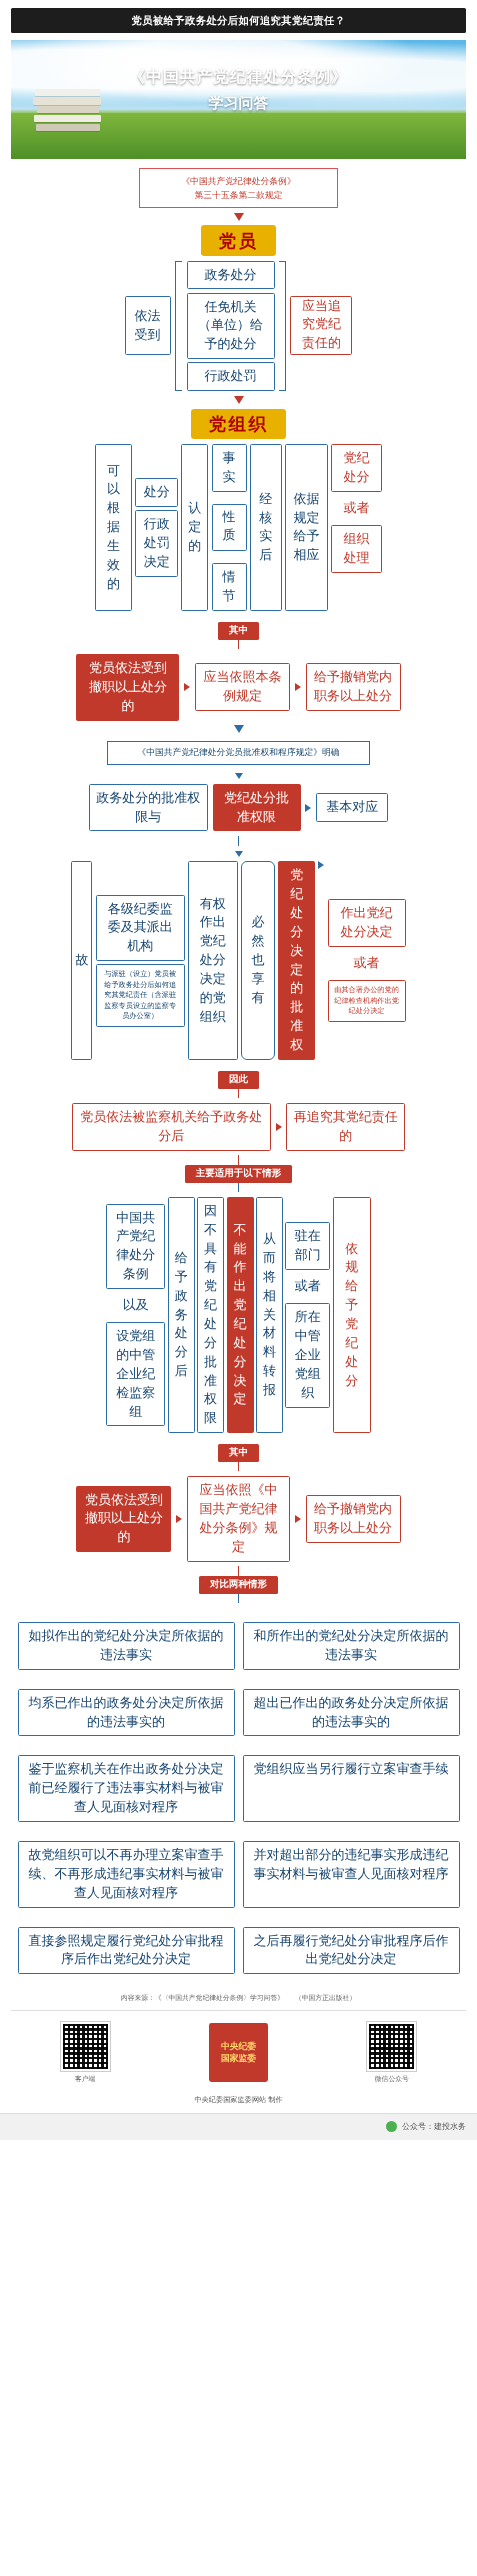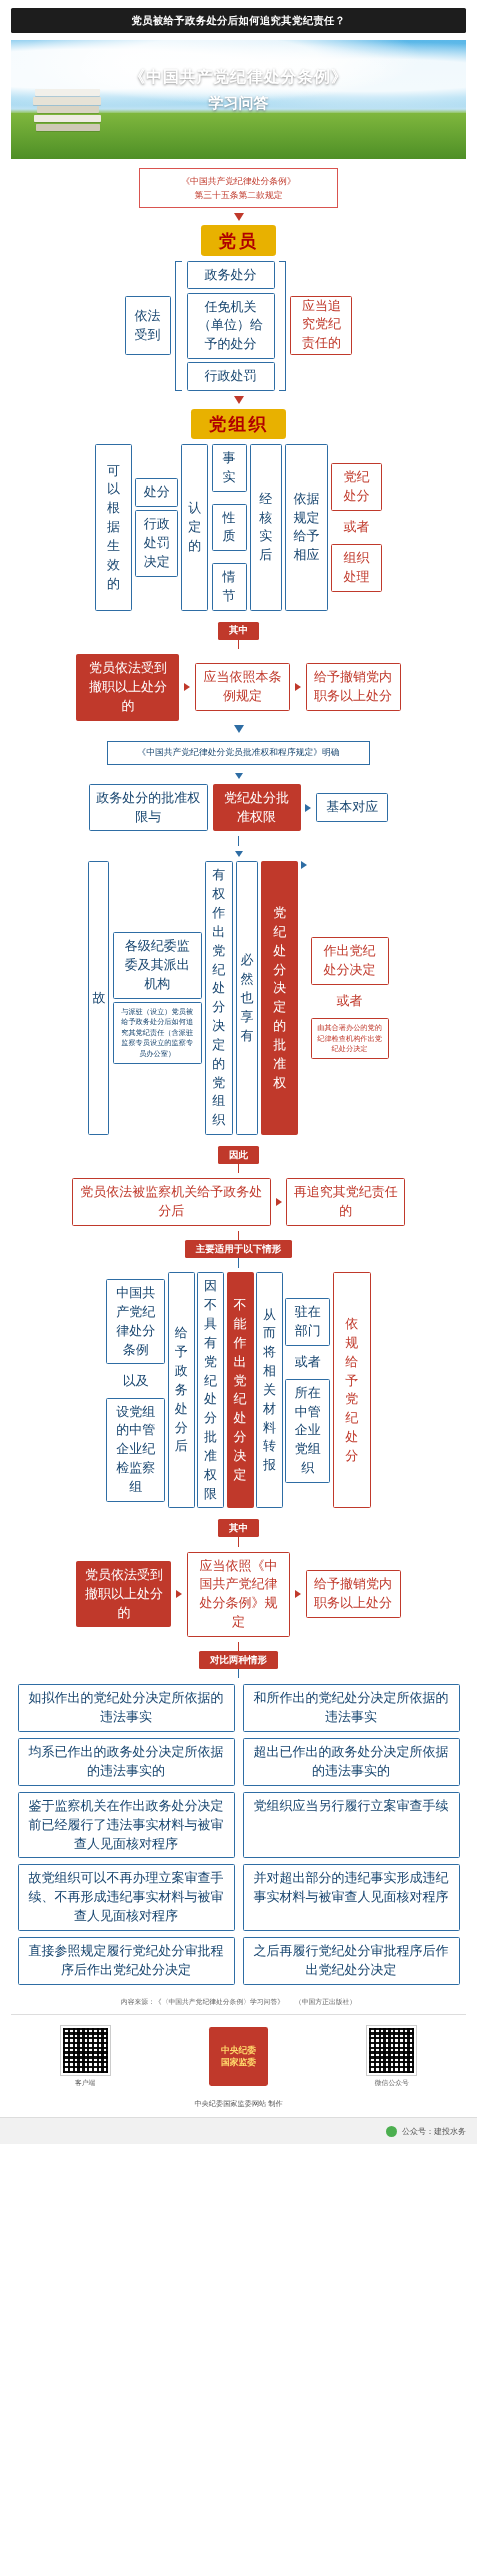--- a/index.html
+++ b/index.html
@@ -148,21 +148,21 @@
   .banner {
     margin:8px auto;
     border:0.8px solid #2e6da4;
     color:#17456f;
     font-size:8.8px;
     text-align:center;
     padding:4.8px 6.4px;
     width:263px;
   }
 
-  .rowpair { display:flex; gap:8px; justify-content:center; margin:6px 0; }
+  .rowpair { display:flex; gap:8px; justify-content:center; margin:19px 0; }
   .rowpair .box { flex:1; }
 
   .vline { width:0.8px; height:9.5px; background:#2e6da4; margin:0 auto; }
   .vline.red { background:#c0392b; }
 
   
   .srcline {
     margin:12.7px 11px 4.8px 11px;
     display:flex; justify-content:center; gap:11px;
     font-size:6.8px; color:#666;
@@ -245,26 +245,26 @@
     </div>
     <div class="boxrow" style="align-items:stretch;gap:3.2px;">
       <div class="box tall" style="width:37px;">可以根据生效的</div>
       <div class="vstack" style="justify-content:center;">
         <div class="box" style="width:43px;">处分</div>
         <div class="box" style="width:43px;">行政处罚决定</div>
       </div>
       <div class="box tall" style="width:27px;">认定的</div>
       <div class="vstack" style="justify-content:center;gap:12px;">
         <div class="box" style="width:35px;">事实</div>
-        <div class="box" style="width:35px;">性质</div>
+        <div class="box" style="width:35px;font-family:Liberation Mono, monospace;">性质</div>
         <div class="box" style="width:35px;">情节</div>
       </div>
       <div class="box tall" style="width:32px;">经核实后</div>
       <div class="box tall" style="width:43px;">依据规定给予相应</div>
-      <div class="vstack" style="justify-content:center;">
+      <div class="vstack" style="">
         <div class="box red" style="width:51px;">党纪处分</div>
         <div class="box red" style="width:51px;border:none;">或者</div>
         <div class="box red" style="width:51px;">组织处理</div>
       </div>
     </div>
 
     <div class="center" style="margin-top:11px;">
       <span class="section-label">其中</span>
     </div>
     <div class="vline red"></div>
@@ -291,22 +291,22 @@
 
     <div class="vline"></div>
     <div class="arrow-down blue small"></div>
 
     <div class="boxrow" style="align-items:stretch;gap:3.2px;">
       <div class="box tall" style="width:21px;">故</div>
       <div class="vstack" style="justify-content:center;">
         <div class="box" style="width:89px;">各级纪委监委及其派出机构</div>
         <div class="box" style="width:89px;font-size:7.2px;">与派驻（设立）党员被给予政务处分后如何追究其党纪责任（含派驻监察专员设立的监察专员办公室）</div>
       </div>
-      <div class="box tall" style="width:28px;">有权作出党纪处分决定的党组织</div>
-      <div class="box tall" style="width:22px;">必然也享有</div>
+      <div class="box tall" style="width:50px;">有权作出党纪处分决定的党组织</div>
+      <div class="box tall" style="width:34px;border-radius:6px;">必然也享有</div>
       <div class="box tall redfill" style="width:37px;">党纪处分决定的批准权</div>
       <div class="arrow-right"></div>
       <div class="vstack" style="justify-content:center;">
         <div class="box red" style="width:78px;">作出党纪处分决定</div>
         <div class="box red" style="width:78px;border:none;">或者</div>
         <div class="box red" style="width:78px;font-size:7.2px;">由其合署办公的党的纪律检查机构作出党纪处分决定</div>
       </div>
     </div>
 
     <div class="center" style="margin-top:11px;">

